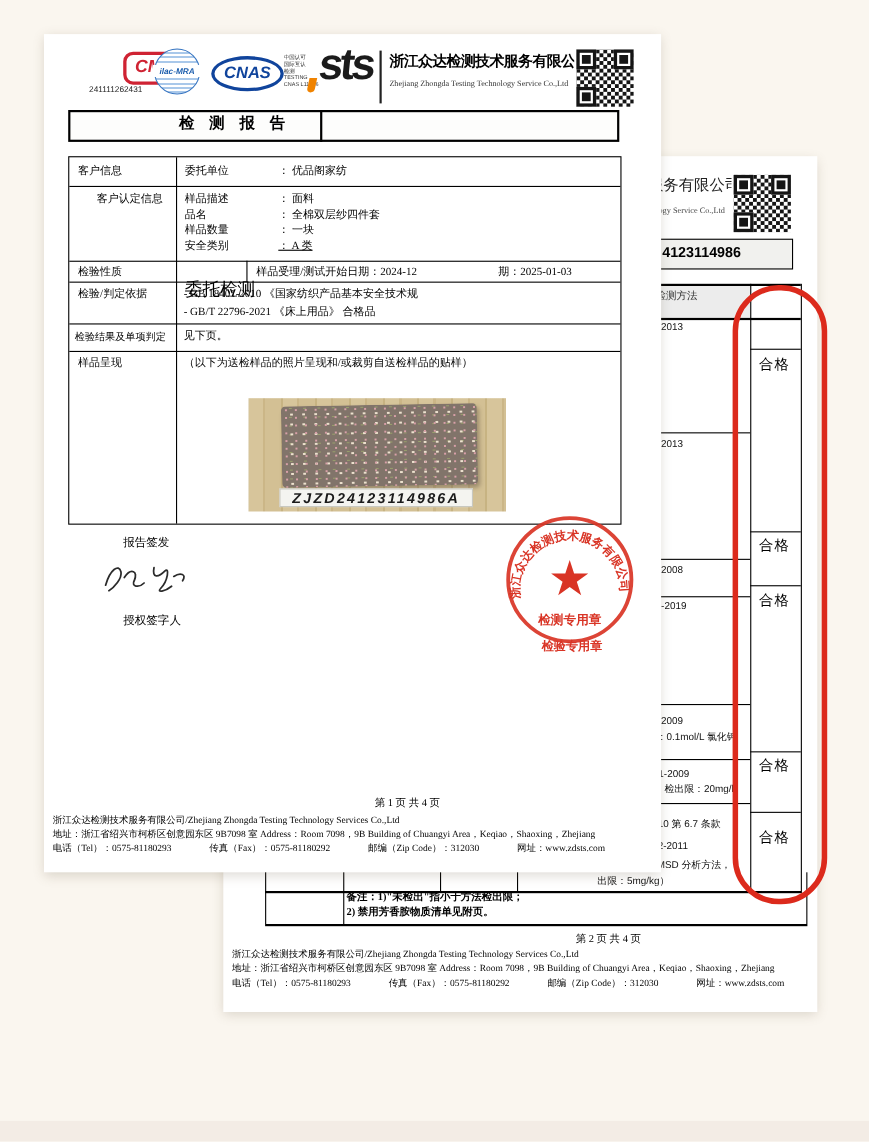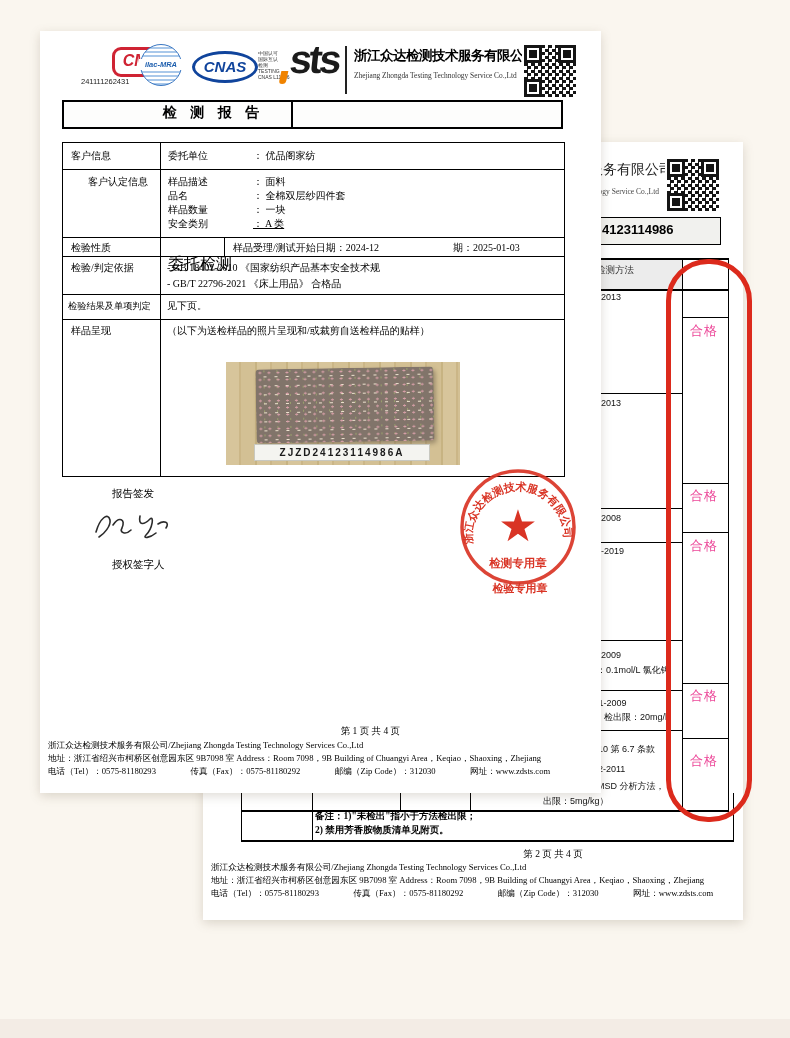--- a/index.html
+++ b/index.html
@@ -44,21 +44,21 @@
   .tagplate{position:absolute;background:#f4f4f0;border:1px solid #c8c8c0;text-align:center;
       font-family:"Liberation Sans",sans-serif;font-weight:bold;letter-spacing:2px;color:#1a1a1a;}
   
   .below-stamp{color:#d93425;font-weight:bold;}
   
   .circ{position:absolute;left:370px;top:211px;width:84px;height:84px;border:5px solid #dc2a1c;
         border-radius:50%;background:#fff;z-index:5;overflow:hidden;}
   .pill{position:absolute;left:666px;top:259px;width:76px;height:553px;border:5px solid #dc2a1c;
         border-radius:42px;z-index:5;}
   .grey-head{position:absolute;background:#ececec;}
-  .pass{position:absolute;color:#ec4899;font-size:13px;letter-spacing:1px;}
+  .pass{position:absolute;color:#000000;font-size:13px;letter-spacing:1px;}
   .frag{position:absolute;font-family:"Liberation Sans",sans-serif;font-size:9px;color:#111;white-space:nowrap;}
   .bottom-strip{position:absolute;left:0;top:1019px;width:790px;height:19px;background:#f3ece5;}
 </style>
 </head>
 <body>
 
 <div id="canvas">
 
   <div id="page2" class="page">
     <div class="t" style="left:386px;top:20px;font-size:14px;color:#222;">服务有限公司</div>
@@ -194,21 +194,21 @@
       <div class="t" style="left:104px;top:135px;font-size:10px;">- GB/T 22796-2021 《床上用品》 合格品</div>
 
       <div class="t" style="left:5px;top:158px;font-size:9.2px;">检验结果及单项判定</div>
       <div class="t" style="left:104px;top:157px;font-size:10px;">见下页。</div>
 
       <div class="t" style="left:8px;top:182px;font-size:10px;">样品呈现</div>
       <div class="t" style="left:104px;top:182px;font-size:10px;">（以下为送检样品的照片呈现和/或裁剪自送检样品的贴样）</div>
 
       <div class="photo" style="left:163px;top:219px;width:234px;height:103px;">
         <div class="fabric" style="left:30px;top:6px;width:178px;height:74px;"></div>
-        <div class="tagplate" style="left:28px;top:82px;width:174px;height:15px;font-size:10px;line-height:15px;">ZJZD24123114986A</div>
+        <div class="tagplate" style="left:28px;top:82px;width:174px;height:15px;font-size:13px;line-height:15px;font-style:italic;">ZJZD24123114986A</div>
       </div>
     </div>
 
     <div class="t" style="left:72px;top:457px;font-size:10.5px;">报告签发</div>
     <svg class="abs" style="left:46px;top:473px;" width="100" height="44" viewBox="0 0 100 44">
       <path d="M10,28 C14,14 22,8 24,16 C25,22 18,30 13,33 M27,21 C33,12 40,15 36,24 C33,29 40,31 45,26" fill="none" stroke="#2b2b2b" stroke-width="1.6" stroke-linecap="round"></path>
       <path d="M54,12 C52,22 58,21 64,15 C68,11 67,24 60,31 C56,35 64,34 70,29 M72,20 C78,16 84,18 80,24" fill="none" stroke="#2b2b2b" stroke-width="1.6" stroke-linecap="round"></path>
     </svg>
     <div class="t" style="left:72px;top:528px;font-size:10.5px;">授权签字人</div>
 

